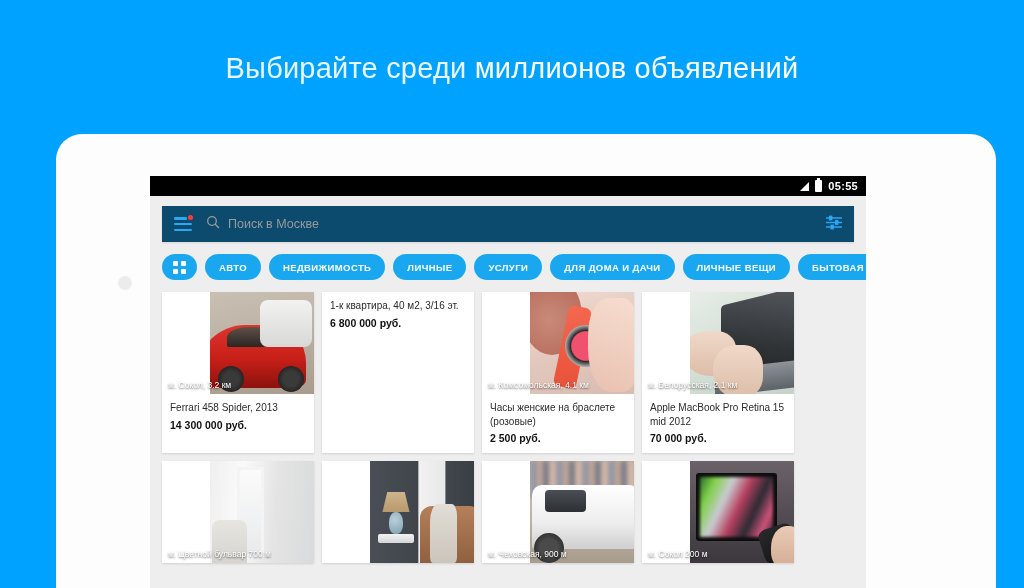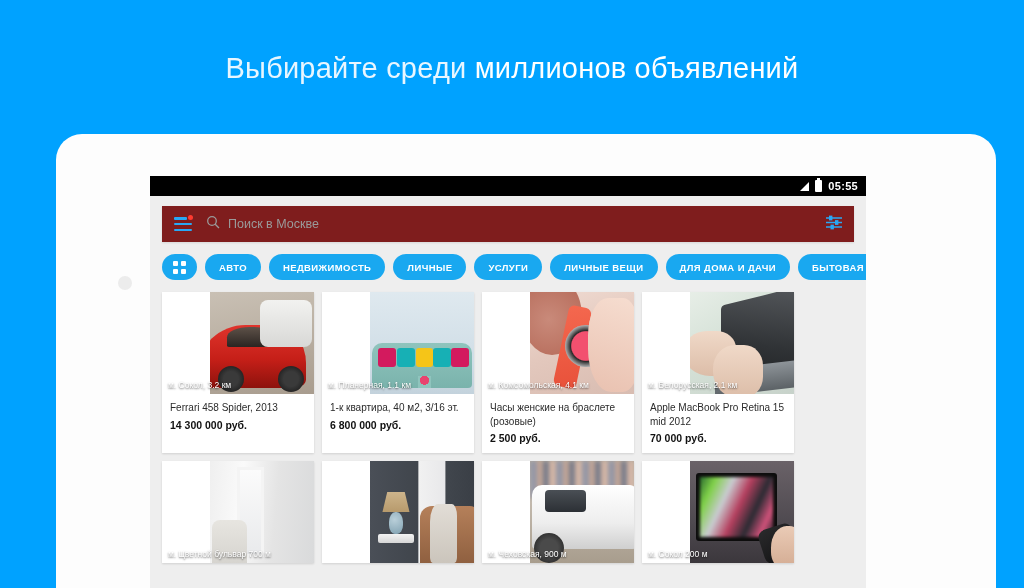--- a/index.html
+++ b/index.html
@@ -81,21 +81,21 @@
   .sb-time {
     color: #ffffff;
     font-size: 11px;
     font-weight: bold;
     letter-spacing: 0.3px;
   }
 
   
   .searchbar-wrap { padding: 10px 12px 0 12px; }
   .searchbar {
-    background: #7f1d1d;
+    background: #0c4a6e;
     height: 36px;
     display: flex;
     align-items: center;
     padding: 0 12px;
     box-shadow: 0 1px 2px rgba(0,0,0,0.10);
   }
   .hamburger {
     position: relative;
     width: 18px; height: 14px;
     display: flex; flex-direction: column; justify-content: space-between;
@@ -426,22 +426,22 @@
           <span></span>
           <span></span>
           <span></span>
           <span></span>
         </span>
       </div>
       <div class="chip">АВТО</div>
       <div class="chip">НЕДВИЖИМОСТЬ</div>
       <div class="chip">ЛИЧНЫЕ</div>
       <div class="chip">УСЛУГИ</div>
+      <div class="chip">ДЛЯ ДОМА И ДАЧИ</div>
       <div class="chip">ЛИЧНЫЕ ВЕЩИ</div>
-      <div class="chip">ДЛЯ ДОМА И ДАЧИ</div>
       <div class="chip">БЫТОВАЯ ЭЛЕКТРОНИКА</div>
     </div>
 
     <div class="cards">
 
       <div class="card">
         <div class="card-photo">
           <div class="ph ph-ferrari">
             <div class="glass"></div>
             <div class="w1"></div>
@@ -449,32 +449,20 @@
           </div>
           <div class="card-geo">м. Сокол, 3.2 км</div>
         </div>
         <div class="card-body">
           <div class="card-title">Ferrari 458 Spider, 2013</div>
           <div class="card-price">14 300 000 руб.</div>
         </div>
       </div>
 
       <div class="card">
-        <div class="card-photo">
-          <div class="ph ph-sofa">
-            <div class="couch"></div>
-            <div class="p p1"></div>
-            <div class="p p2"></div>
-            <div class="p p3"></div>
-            <div class="p p4"></div>
-            <div class="p p5"></div>
-            <div class="flowers"></div>
-          </div>
-          <div class="card-geo">м. Планерная, 1.1 км</div>
-        </div>
         <div class="card-body">
           <div class="card-title">1-к квартира, 40 м2, 3/16 эт.</div>
           <div class="card-price">6 800 000 руб.</div>
         </div>
       </div>
 
       <div class="card">
         <div class="card-photo">
           <div class="ph ph-watch">
             <div class="band"></div>

